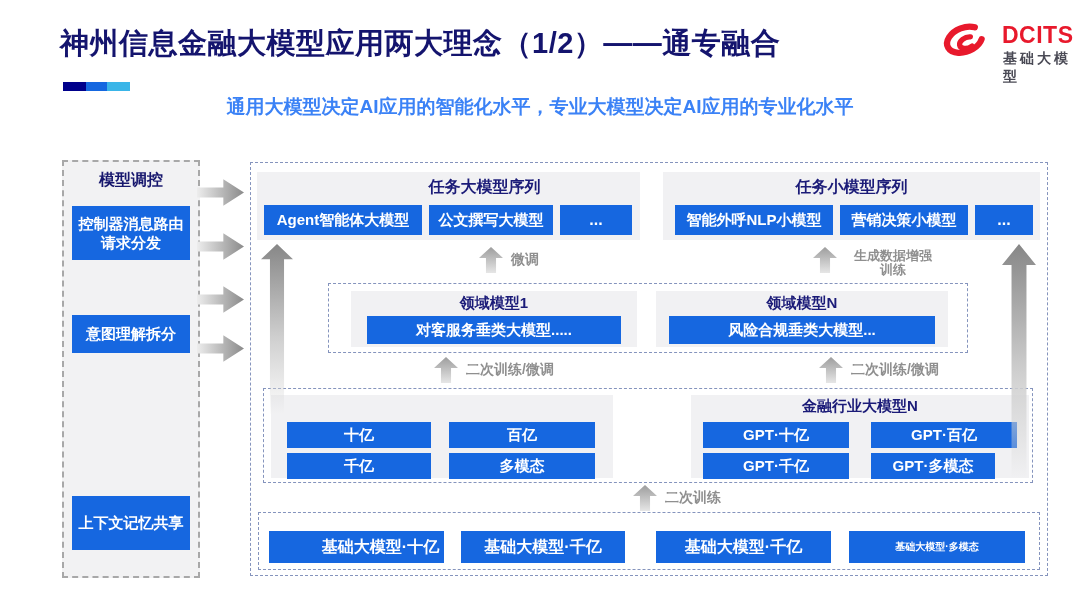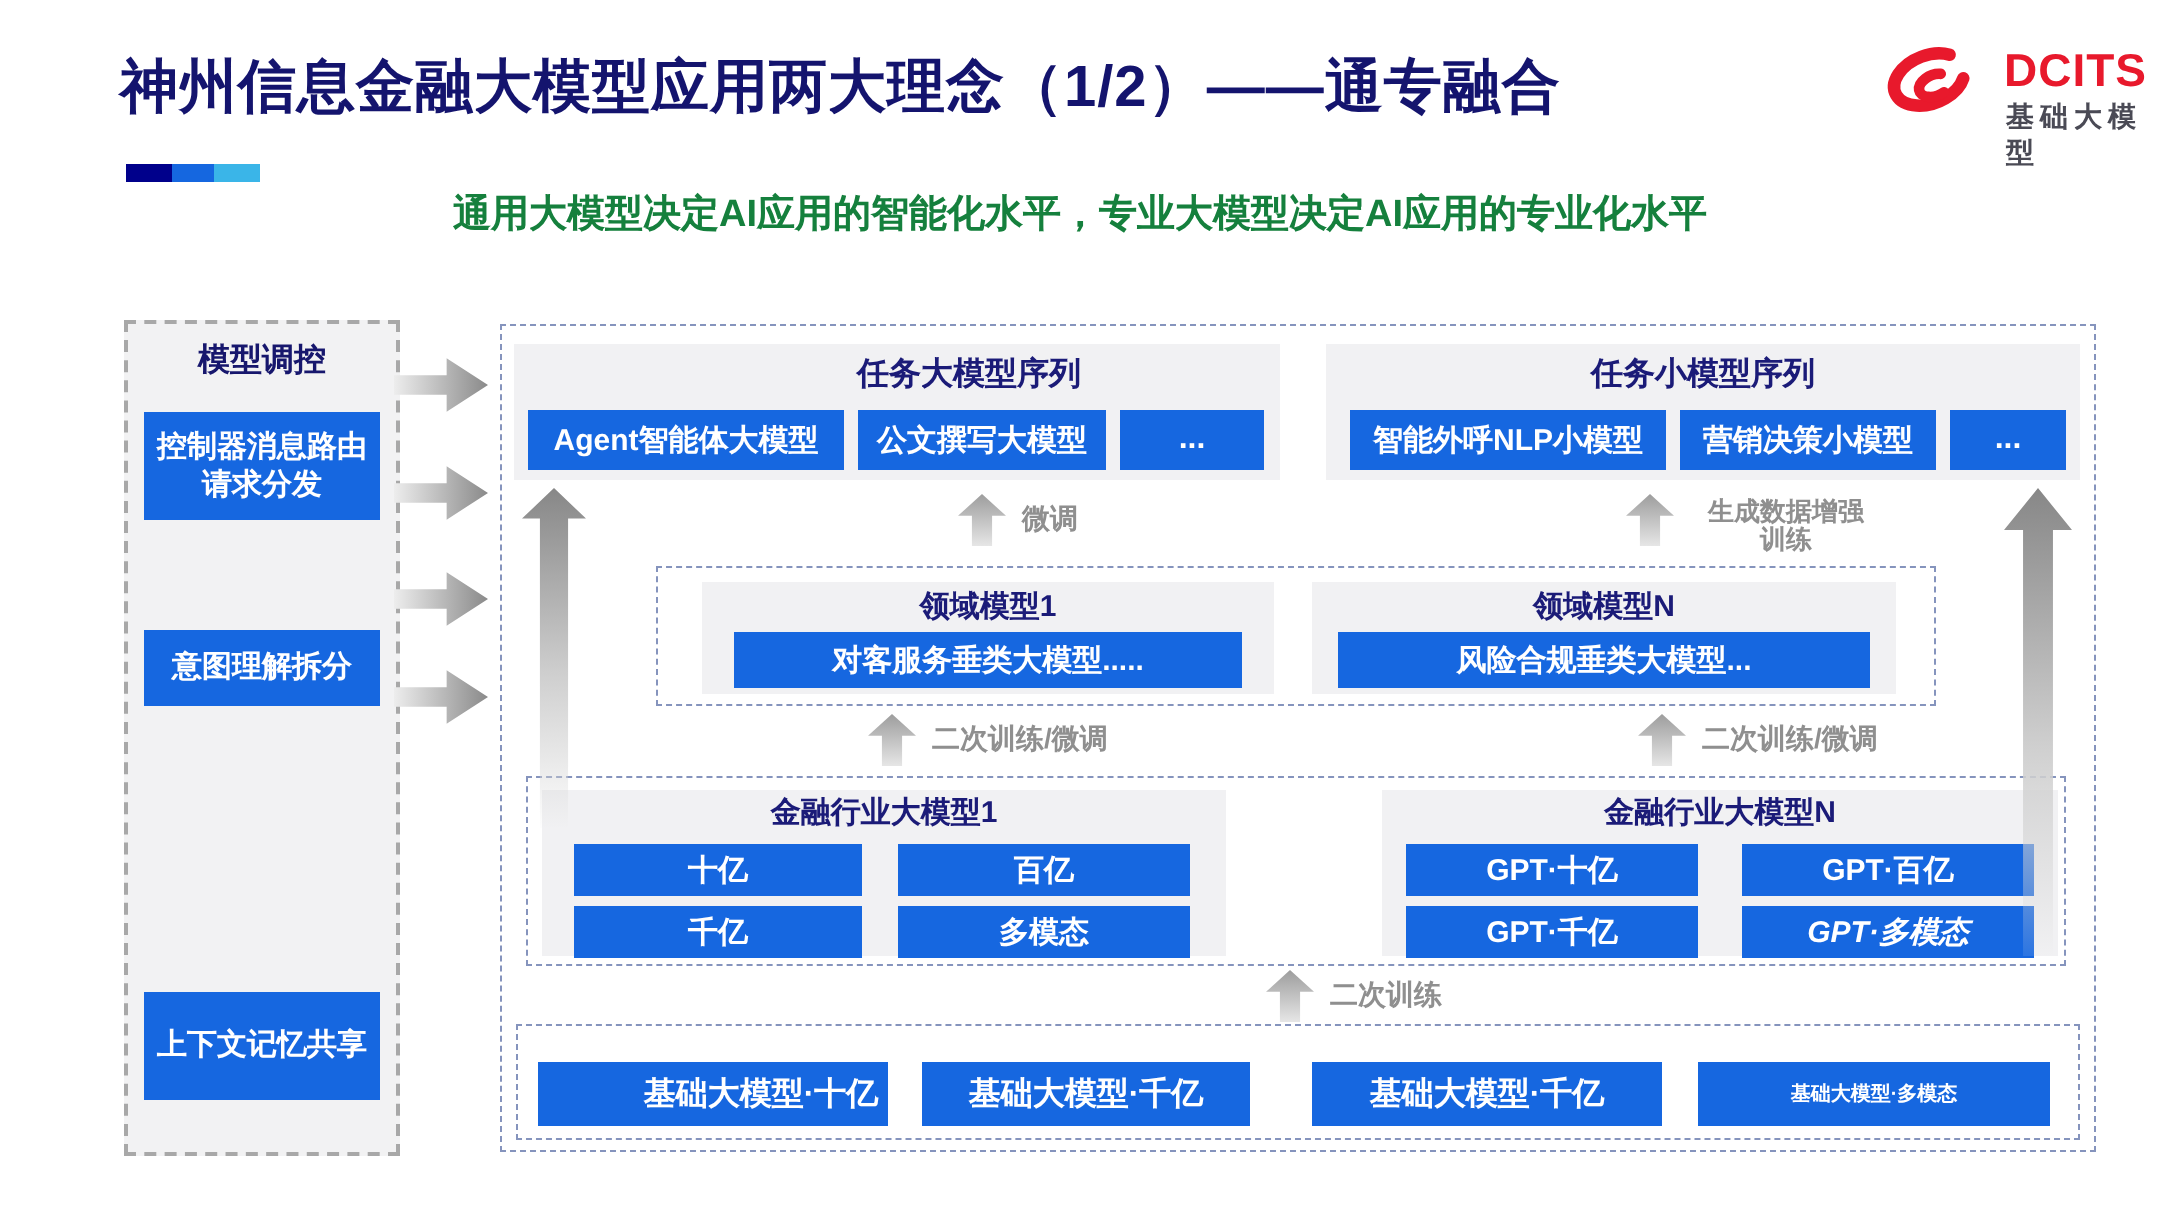--- a/index.html
+++ b/index.html
@@ -12,21 +12,21 @@
     left:60px;top:24px;font-size:29px;font-weight:bold;color:#14146e;
     letter-spacing:0.5px;white-space:nowrap;
   }
   .colorbar{left:63px;top:82px;height:9px;display:flex;}
   .colorbar span{display:block;height:9px;}
   .cb1{width:23px;background:#00008b;}
   .cb2{width:21px;background:#1567e0;}
   .cb3{width:23px;background:#3ab5e8;}
   .subtitle{
     left:0;top:94px;width:1080px;text-align:center;
-    font-size:19px;font-weight:bold;color:#15803d;white-space:nowrap;
+    font-size:19px;font-weight:bold;color:#3b82f6;white-space:nowrap;
   }
   .logo{left:938px;top:16px;width:140px;height:62px;}
   .logo-brand{left:64px;top:6px;font-size:23px;font-weight:bold;color:#e8192c;letter-spacing:0.5px;}
   .logo-cn{left:65px;top:34px;font-size:14px;font-weight:bold;color:#4a4a55;letter-spacing:3px;}
 
   
   .sidebar{left:62px;top:160px;width:138px;height:418px;background:#f2f2f3;border:2px dashed #a8a8a8;box-sizing:border-box;}
   .sidebar-title{left:0;top:8px;width:134px;text-align:center;font-size:16px;font-weight:bold;color:#17176d;}
   .btn{
     background:#1667e0;color:#ffffff;font-weight:bold;
@@ -140,32 +140,31 @@
 </div>
 
 <div class="abs arrow-up-sm" style="left:434px;top:357px;"></div>
 <div class="abs glabel" style="left:466px;top:361px;">二次训练/微调</div>
 
 <div class="abs arrow-up-sm" style="left:819px;top:357px;"></div>
 <div class="abs glabel" style="left:851px;top:361px;">二次训练/微调</div>
 
 <div class="abs dashbox" style="left:263px;top:388px;width:770px;height:95px;">
   <div class="abs gpanel" style="left:7px;top:6px;width:342px;height:83px;">
-    <div class="abs sec-title" style="top:2px;font-size:15px;">金融行业大模型1</div>
     <div class="abs btn" style="left:16px;top:27px;width:144px;height:26px;font-size:15px;">十亿</div>
     <div class="abs btn" style="left:178px;top:27px;width:146px;height:26px;font-size:15px;">百亿</div>
     <div class="abs btn" style="left:16px;top:58px;width:144px;height:26px;font-size:15px;">千亿</div>
     <div class="abs btn" style="left:178px;top:58px;width:146px;height:26px;font-size:15px;">多模态</div>
   </div>
   <div class="abs gpanel" style="left:427px;top:6px;width:338px;height:83px;">
     <div class="abs sec-title" style="top:2px;font-size:15px;">金融行业大模型N</div>
     <div class="abs btn" style="left:12px;top:27px;width:146px;height:26px;font-size:15px;">GPT·十亿</div>
     <div class="abs btn" style="left:180px;top:27px;width:146px;height:26px;font-size:15px;">GPT·百亿</div>
     <div class="abs btn" style="left:12px;top:58px;width:146px;height:26px;font-size:15px;">GPT·千亿</div>
-    <div class="abs btn" style="left:180px;top:58px;width:146px;height:26px;font-size:15px;font-style:italic;">GPT·多模态</div>
+    <div class="abs btn" style="left:180px;top:58px;width:124px;height:26px;font-size:15px;">GPT·多模态</div>
   </div>
 </div>
 
 <div class="abs arrow-up-sm" style="left:633px;top:485px;"></div>
 <div class="abs glabel" style="left:665px;top:489px;">二次训练</div>
 
 <div class="abs dashbox" style="left:258px;top:512px;width:782px;height:58px;">
   <div class="abs btn" style="left:10px;top:18px;width:175px;height:32px;font-size:16px;padding-left:48px;">基础大模型·十亿</div>
   <div class="abs btn" style="left:202px;top:18px;width:164px;height:32px;font-size:16px;">基础大模型·千亿</div>
   <div class="abs btn" style="left:397px;top:18px;width:175px;height:32px;font-size:16px;">基础大模型·千亿</div>

